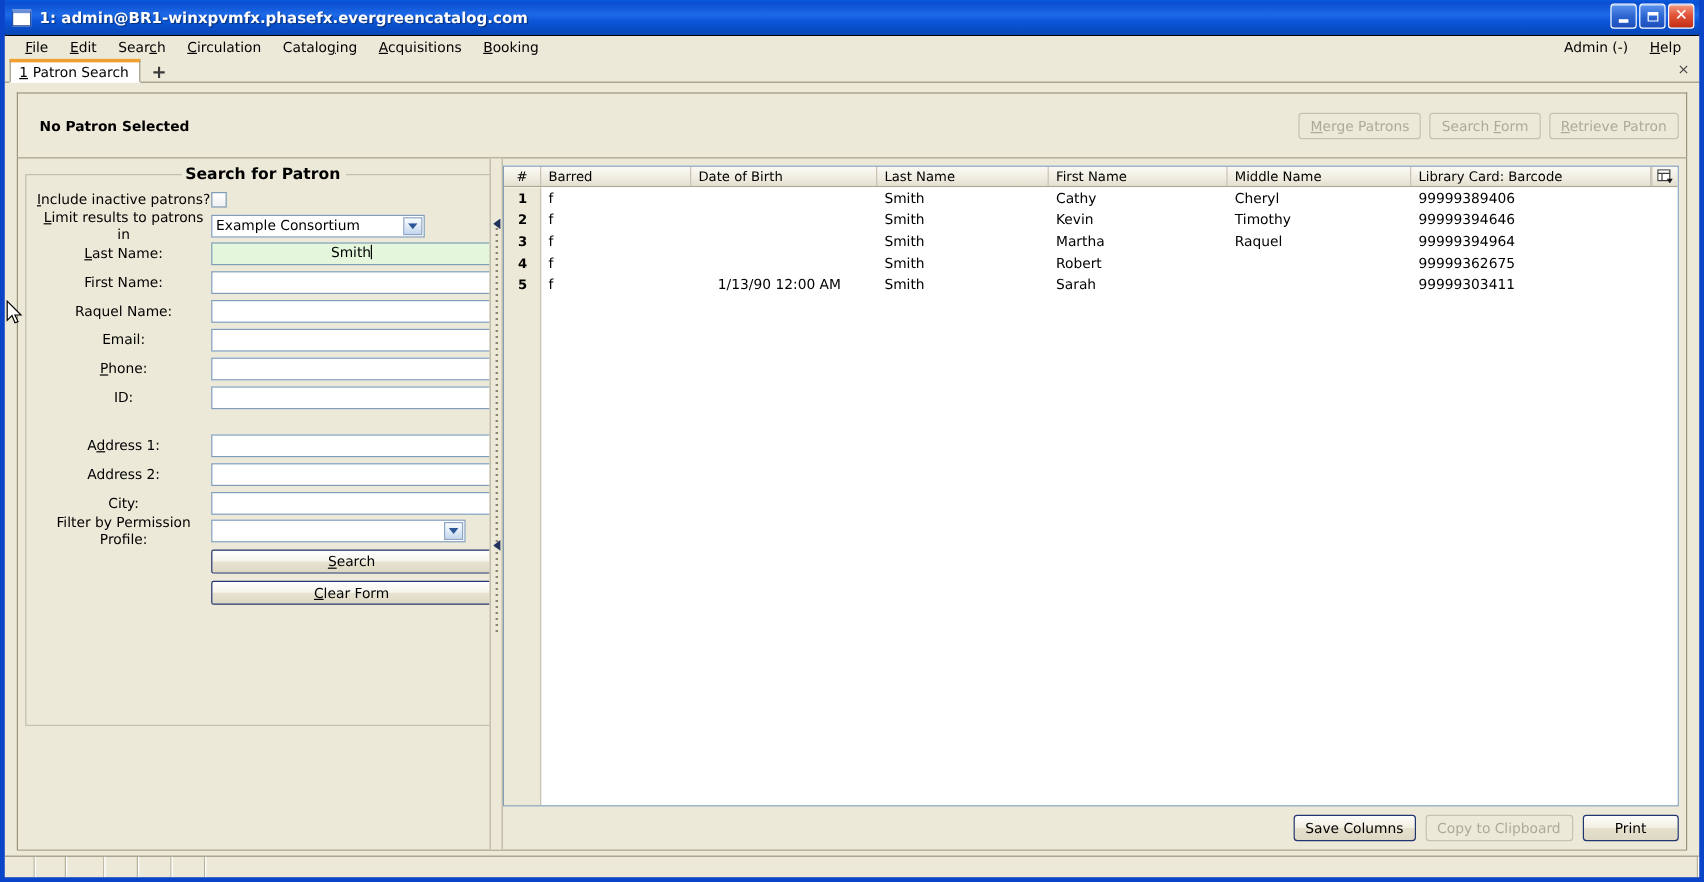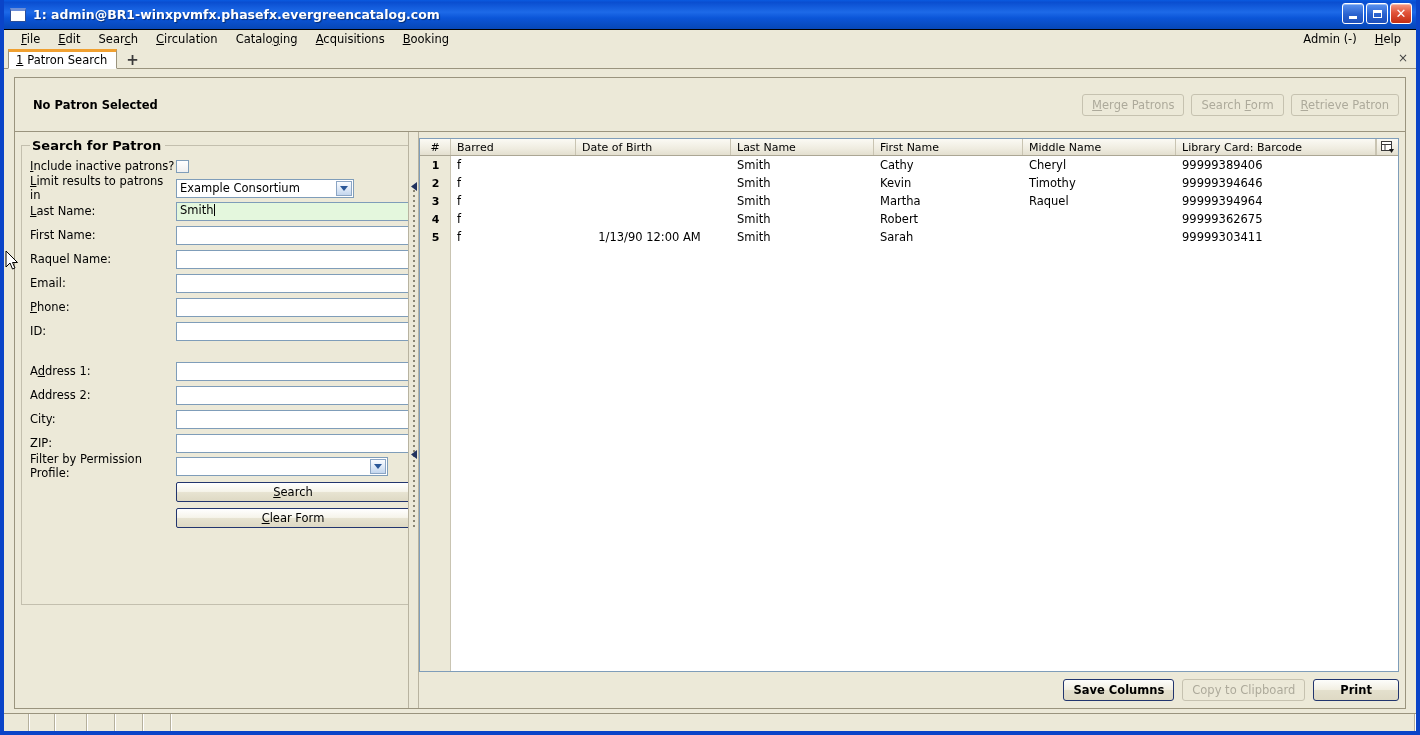--- a/index.html
+++ b/index.html
@@ -106,20 +106,21 @@
     position: absolute; right: 8px; bottom: 3px;
     font-size: 12px; color: #444; cursor: default;
   }
 
   
   #content {
     flex: 1; display: flex; flex-direction: column;
     background: #ece9d8;
     padding: 8px 10px 0 10px;
     overflow: hidden;
+    text-align: center;
   }
 
   
   #patron-header {
     flex: 0 0 54px;
     background: #ece9d8;
     border: 1px solid #9a947e;
     border-bottom: 0;
     display: flex; align-items: center;
     padding: 0 8px 0 18px;
@@ -132,21 +133,21 @@
     font-size: 11.5px;
     padding: 3px 9px;
     background: linear-gradient(to bottom, #fdfdfb 0%, #f2efe2 48%, #e4e0cd 52%, #ded9c4 100%);
     border: 1px solid #8e8977;
     border-radius: 3px;
     color: #000;
     cursor: default;
     white-space: nowrap;
   }
   .btn.disabled { color: #adaa9b; border-color: #c6c2b0; background: #ece9d8; }
-  .btn.primary { border: 1px solid #22356e; font-weight: bold; }
+  .btn.primary { border: 1px solid #22356e; }
 
   
   #main-split {
     flex: 1;
     display: flex;
     border: 1px solid #9a947e;
     border-top: 1px solid #9a947e;
     background: #ece9d8;
     overflow: hidden;
     min-height: 0;
@@ -429,24 +430,20 @@
             <div class="frow">
               <div class="flabel">A<span class="ul">d</span>dress 1:</div>
               <div class="finput"></div>
             </div>
             <div class="frow">
               <div class="flabel">Address 2:</div>
               <div class="finput"></div>
             </div>
             <div class="frow">
               <div class="flabel">City:</div>
-              <div class="finput"></div>
-            </div>
-            <div class="frow">
-              <div class="flabel">ZIP:</div>
               <div class="finput"></div>
             </div>
 
             <div class="frow tight">
               <div class="flabel">Filter by Permission Profile:</div>
               <div class="combo wide">
                 <span></span>
                 <span class="arrow">
                   <svg width="8" height="5" viewBox="0 0 8 5">
                       <path d="M0 0 L8 0 L4 5 Z" fill="#2b5797"></path>

